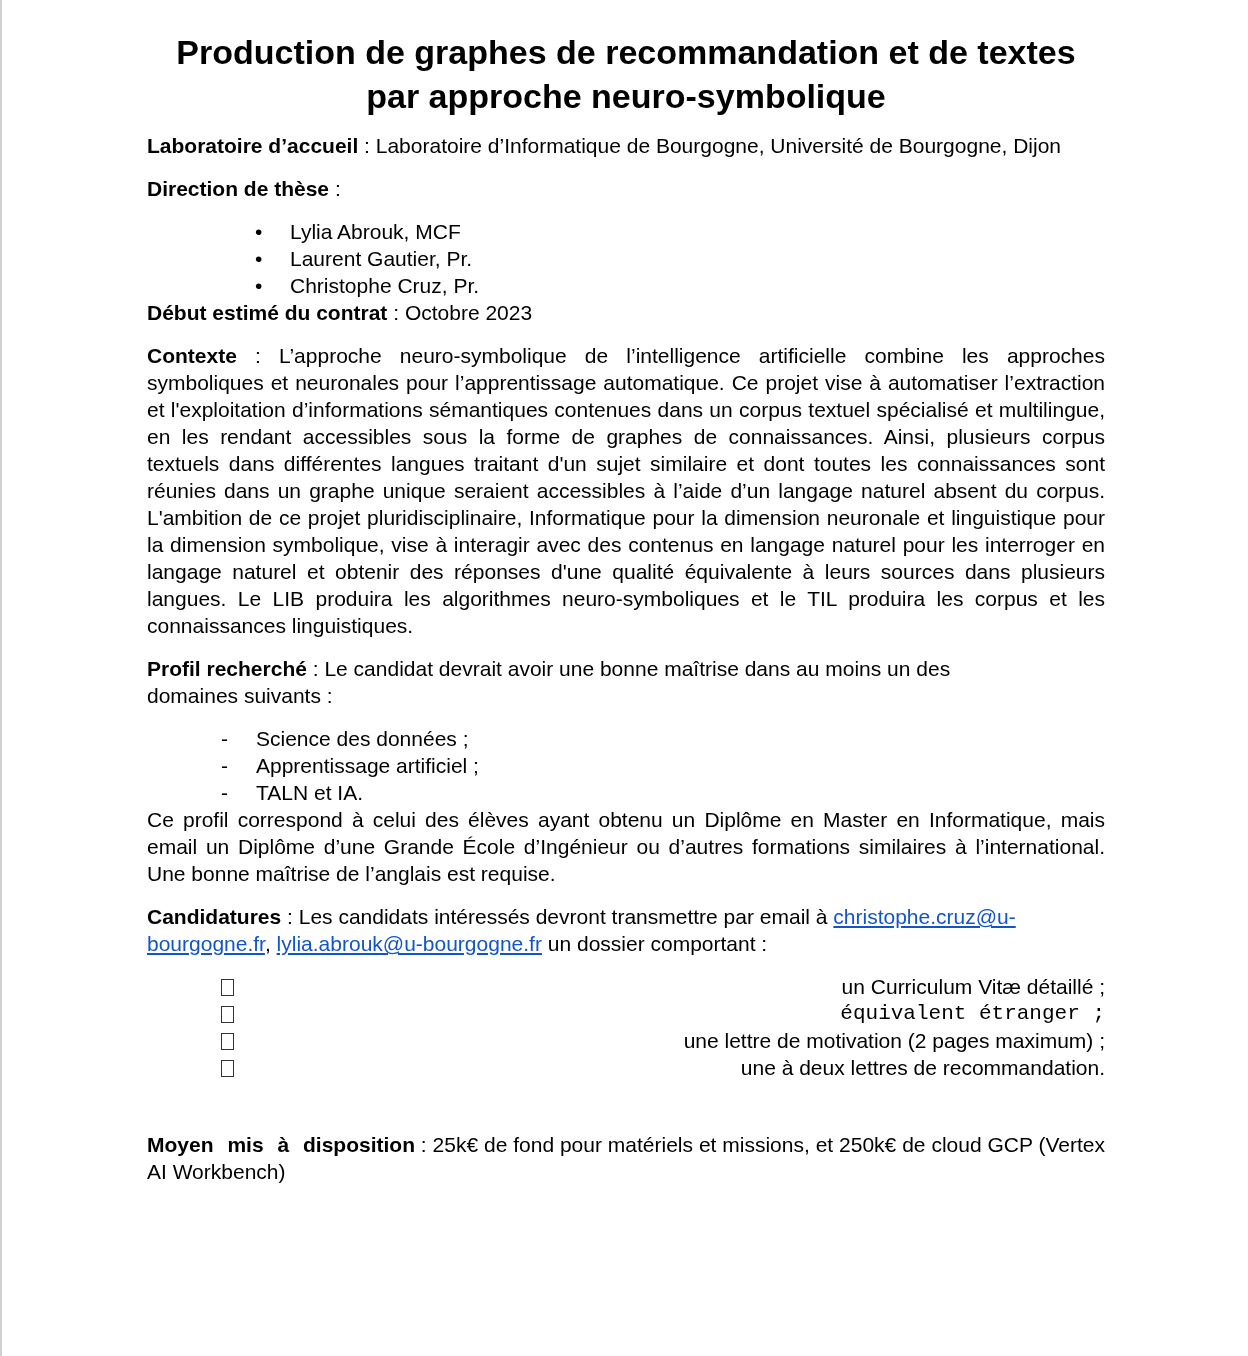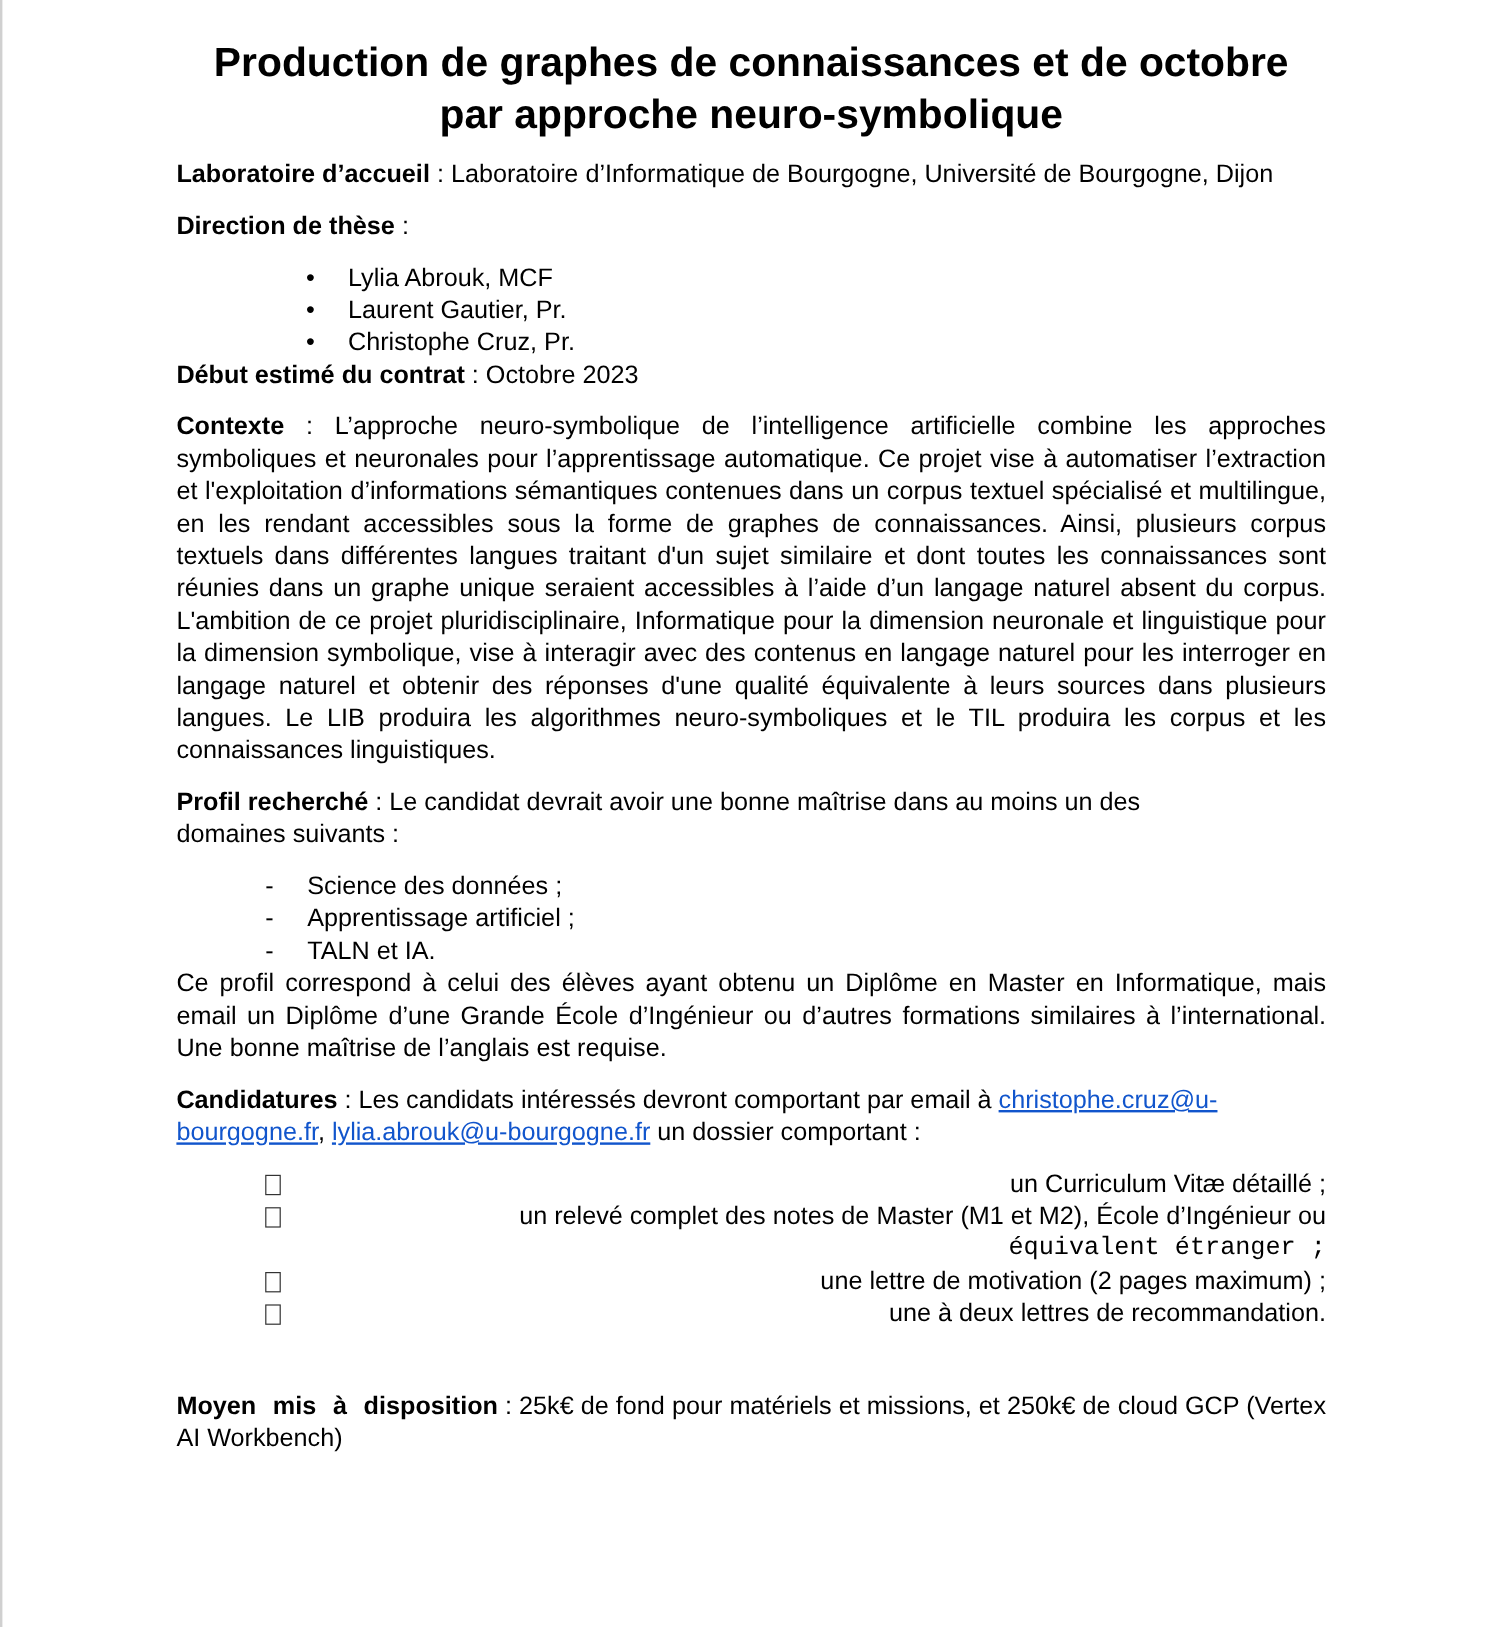--- a/index.html
+++ b/index.html
@@ -30,21 +30,21 @@
   .cand li.wrap2 .second { padding-left: 73px; display:block;font-family:Liberation Mono, monospace; }
   a { color: #1155cc; text-decoration: underline; }
 </style>
 </head>
 <body>
 
 <div class="left-border"></div>
 
 <div class="page">
   <h1>
-    <span>Production de graphes de connaissances et de octobre</span><br>
+    <span>Production de graphes de recommandation et de textes</span><br>
     <span>par approche neuro-symbolique</span>
   </h1>
 
   <div style="height:14px"></div>
   <p style="padding-right:30px">
     <b>Laboratoire d’accueil</b><span> : </span><span>Laboratoire d’Informatique de Bourgogne, Université de Bourgogne, Dijon</span>
   </p>
   <div class="gap"></div>
   <p>
     <b>Direction de thèse</b><span> :</span>
@@ -68,28 +68,27 @@
   </p>
   <div class="gap"></div>
   <ul class="bul prof">
     <li><span class="mk">-</span><span>Science des données ;</span></li>
     <li><span class="mk">-</span><span>Apprentissage artificiel ;</span></li>
     <li><span class="mk">-</span><span>TALN et IA.</span></li>
   </ul>
   <p class="just">Ce profil correspond à celui des élèves ayant obtenu un Diplôme en Master en Informatique, mais email un Diplôme d’une Grande École d’Ingénieur ou d’autres formations similaires à l’international. Une bonne maîtrise de l’anglais est requise.</p>
   <div class="gap"></div>
   <p style="padding-right:30px">
-    <b>Candidatures</b><span> : </span><span>Les candidats intéressés devront comportant par email à </span><a href="#">christophe.cruz@u-bourgogne.fr</a><span>, </span><a href="#">lylia.abrouk@u-bourgogne.fr</a><span> un dossier comportant :</span>
+    <b>Candidatures</b><span> : </span><span>Les candidats intéressés devront transmettre par email à </span><a href="#">christophe.cruz@u-bourgogne.fr</a><span>, </span><a href="#">lylia.abrouk@u-bourgogne.fr</a><span> un dossier comportant :</span>
   </p>
   <div class="gap"></div>
   <ul class="bul cand">
     <li><span class="mk"></span><span>un Curriculum Vitæ détaillé ;</span></li>
     <li class="wrap2">
         <span class="mk"></span>
-        <span class="first">un relevé complet des notes de Master (M1 et M2), École d’Ingénieur ou</span>
         <span class="second">équivalent étranger ;</span>
       </li>
     <li><span class="mk"></span><span>une lettre de motivation (2 pages maximum) ;</span></li>
     <li><span class="mk"></span><span>une à deux lettres de recommandation.</span></li>
   </ul>
   <div style="height:24px"></div>
   <div style="height:26px"></div>
   <p class="just">
     <b style="word-spacing:8px">Moyen mis à disposition</b><span> : </span><span>25k€ de fond pour matériels et missions, et 250k€ de cloud GCP (Vertex AI Workbench)</span>
   </p>

